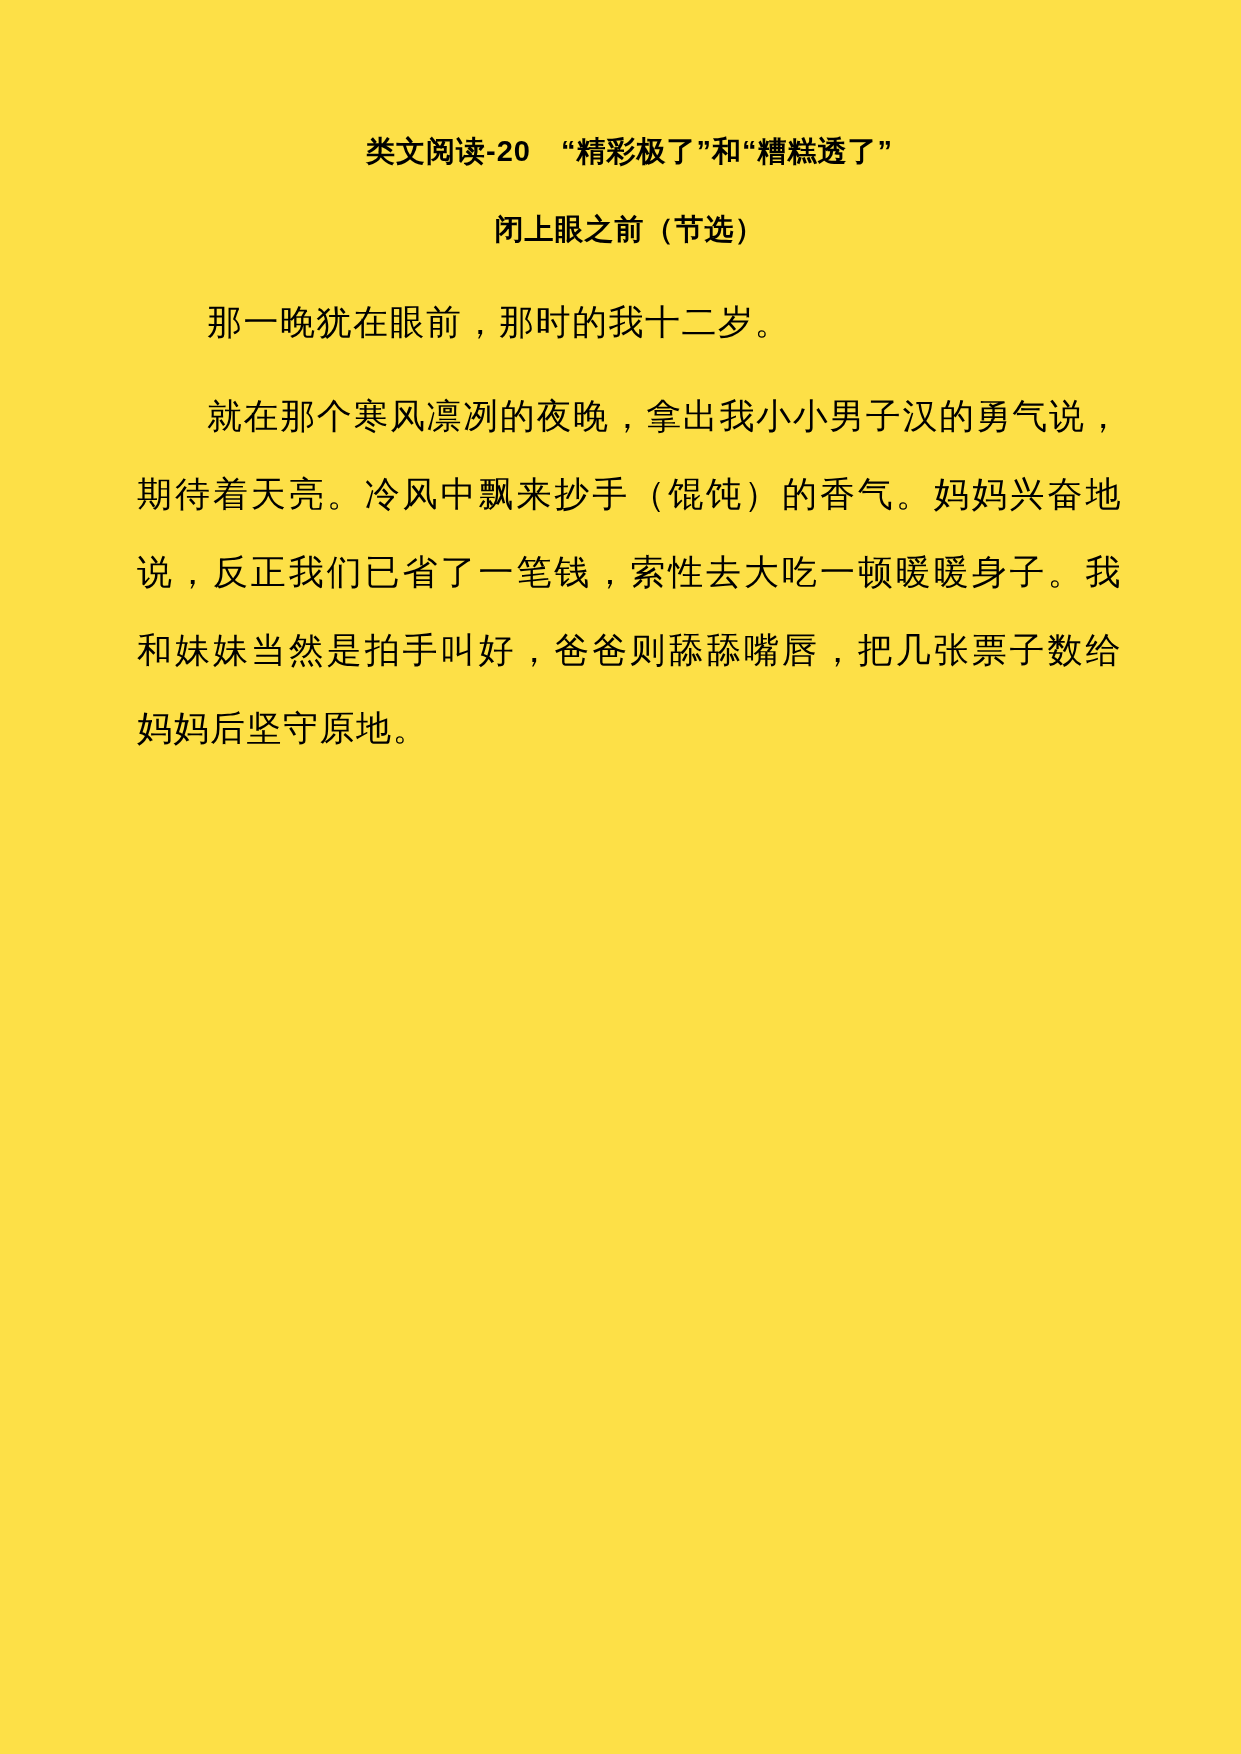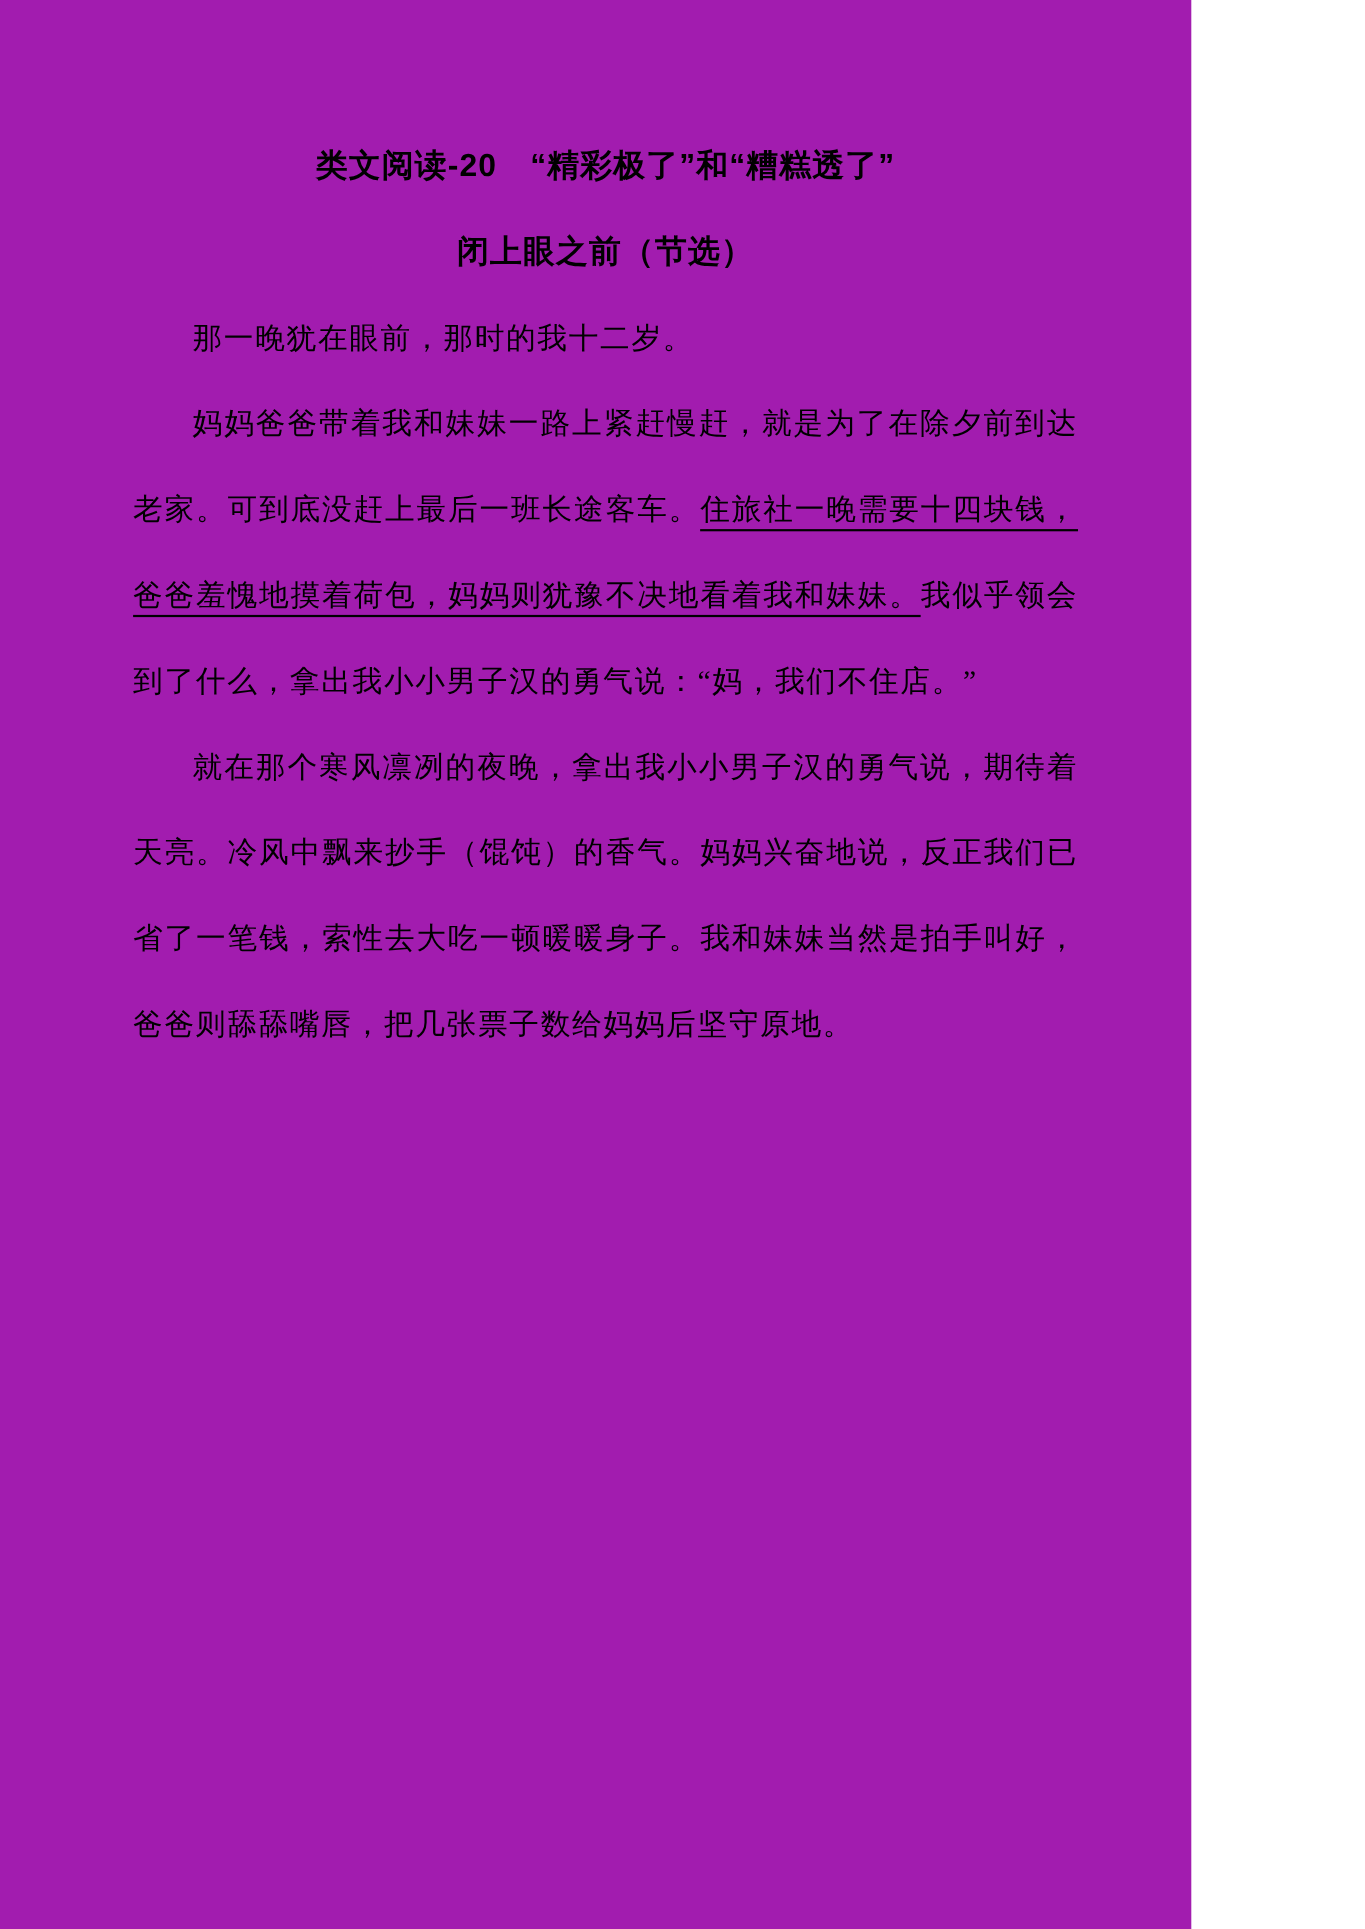--- a/index.html
+++ b/index.html
@@ -9,61 +9,60 @@
   body {
     width: 1241px;
     height: 1754px;
     background: #ffffff;
     color: #000000;
     font-family: "Liberation Serif", serif;
     overflow: hidden;
   }
   .page {
     box-sizing: border-box;
-    width: 1083px;
+    width: 1241px;
     height: 1754px;
     padding: 112px 103px 0 121px;
-    background: #a21caf;
+    background: #fde047;
   }
   .doc-title,
   .doc-subtitle {
     font-family: "Liberation Sans", sans-serif;
     font-weight: 700;
     font-size: 29px;
     line-height: 78px;
     text-align: center;
     margin: 0;
     letter-spacing: 1px;
     white-space: nowrap;
   }
   .doc-author {
     font-size: 27px;
     line-height: 78px;
     text-align: center;
     margin: 0;
     letter-spacing: 1px;
   }
   .article p {
-    font-size: 27px;
+    font-size: 35px;
     line-height: 78px;
-    margin: 0;
+    margin: 16px;
     text-align: justify;
     text-indent: 2em;
     letter-spacing: 1.5px;
   }
   .article .u {
     text-decoration: underline;
     text-decoration-thickness: 2px;
     text-underline-offset: 9px;
   }
 </style>
 </head>
 <body>
 
 <div class="page">
   <h1 class="doc-title">类文阅读-20　“精彩极了”和“糟糕透了”</h1>
   <h2 class="doc-subtitle">闭上眼之前（节选）</h2>
   <div class="article" id="article">
       <p><span>那一晚犹在眼前，那时的我十二岁。</span></p>
-      <p><span>妈妈爸爸带着我和妹妹一路上紧赶慢赶，就是为了在除夕前到达老家。可到底没赶上最后一班长途客车。</span><span class="u">住旅社一晚需要十四块钱，爸爸羞愧地摸着荷包，妈妈则犹豫不决地看着我和妹妹。</span><span>我似乎领会到了什么，拿出我小小男子汉的勇气说：“妈，我们不住店。”</span></p>
       <p><span>就在那个寒风凛冽的夜晚，拿出我小小男子汉的勇气说，期待着天亮。冷风中飘来抄手（馄饨）的香气。妈妈兴奋地说，反正我们已省了一笔钱，索性去大吃一顿暖暖身子。我和妹妹当然是拍手叫好，爸爸则舔舔嘴唇，把几张票子数给妈妈后坚守原地。</span></p>
     </div>
 </div>
 
 </body></html>

